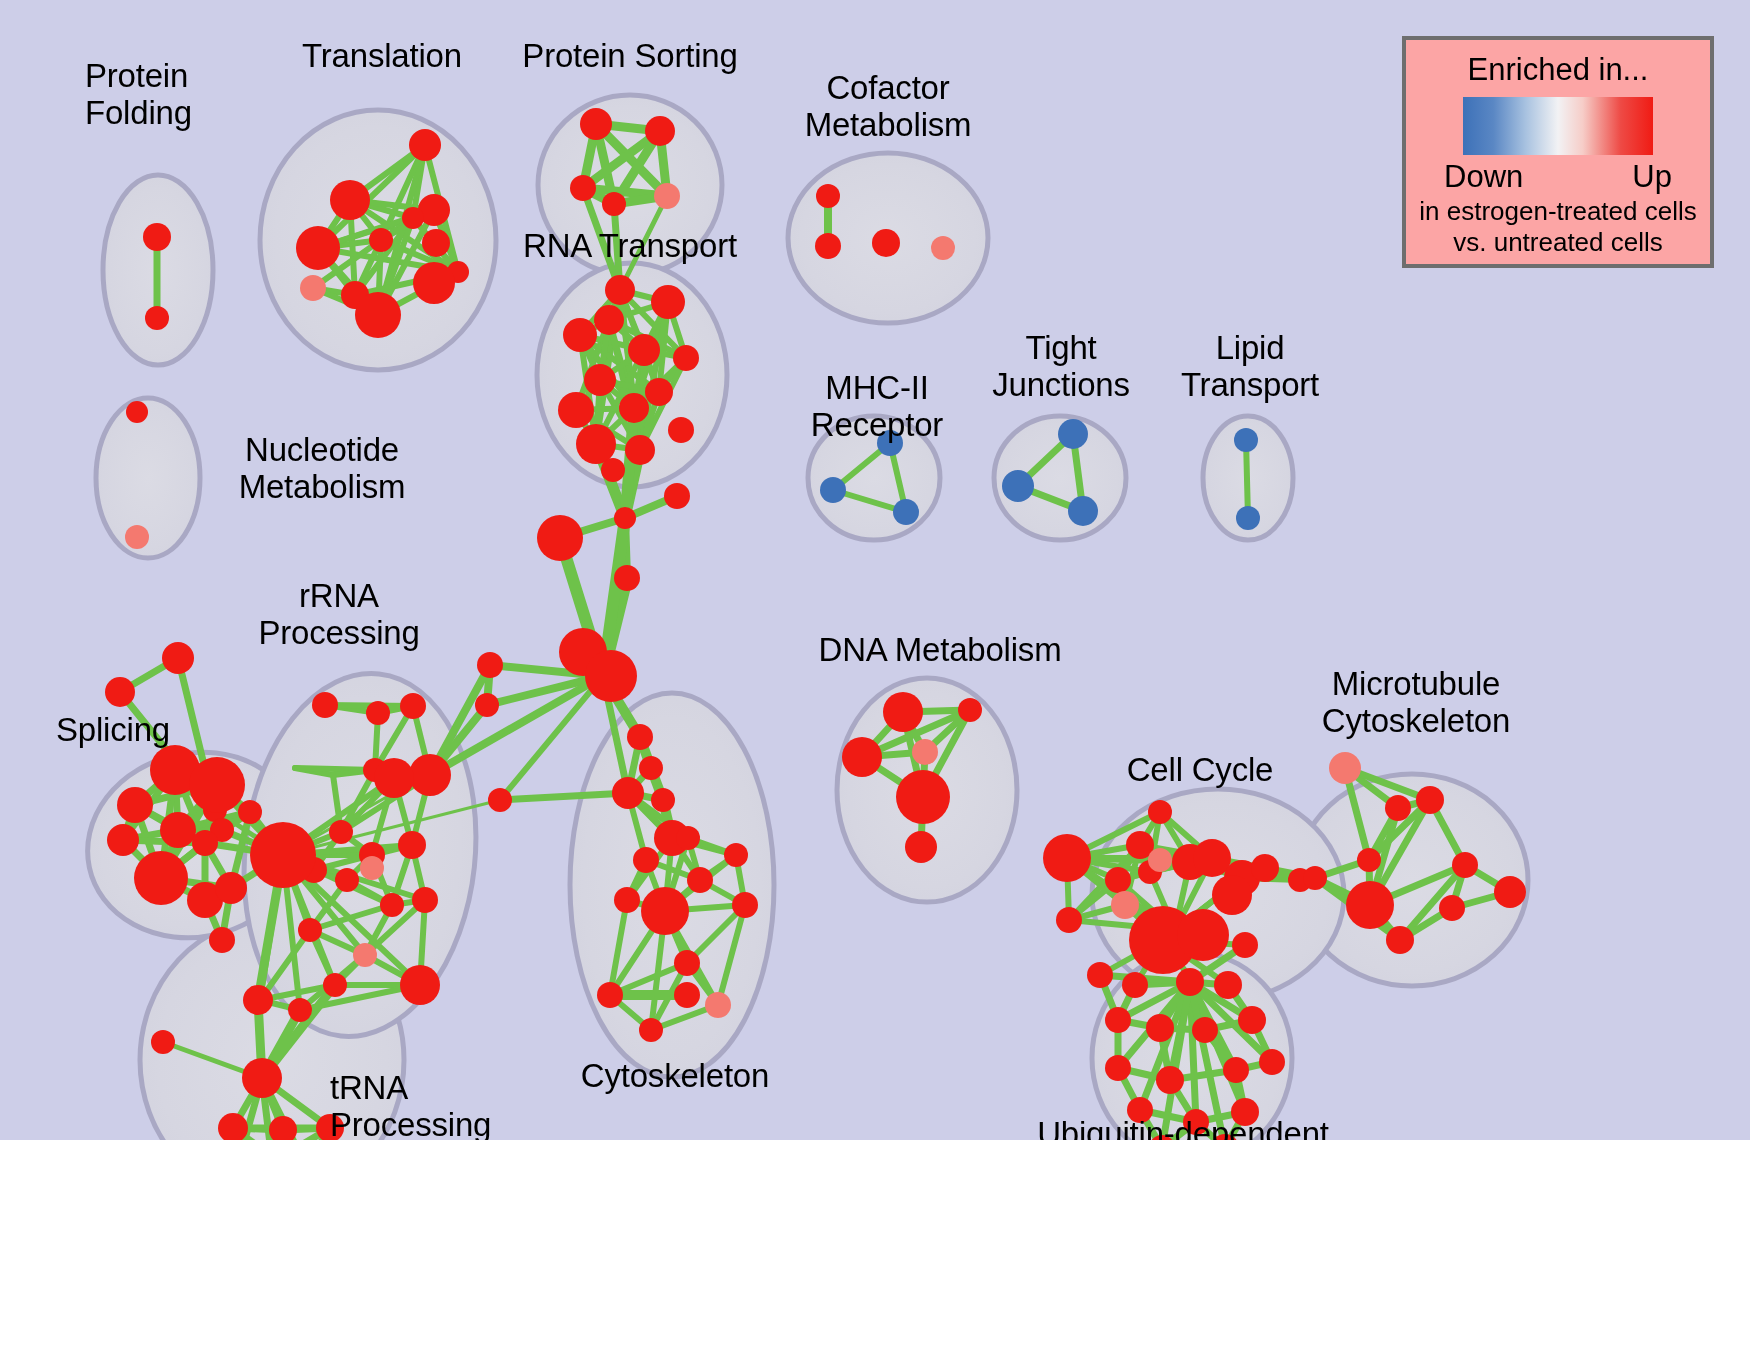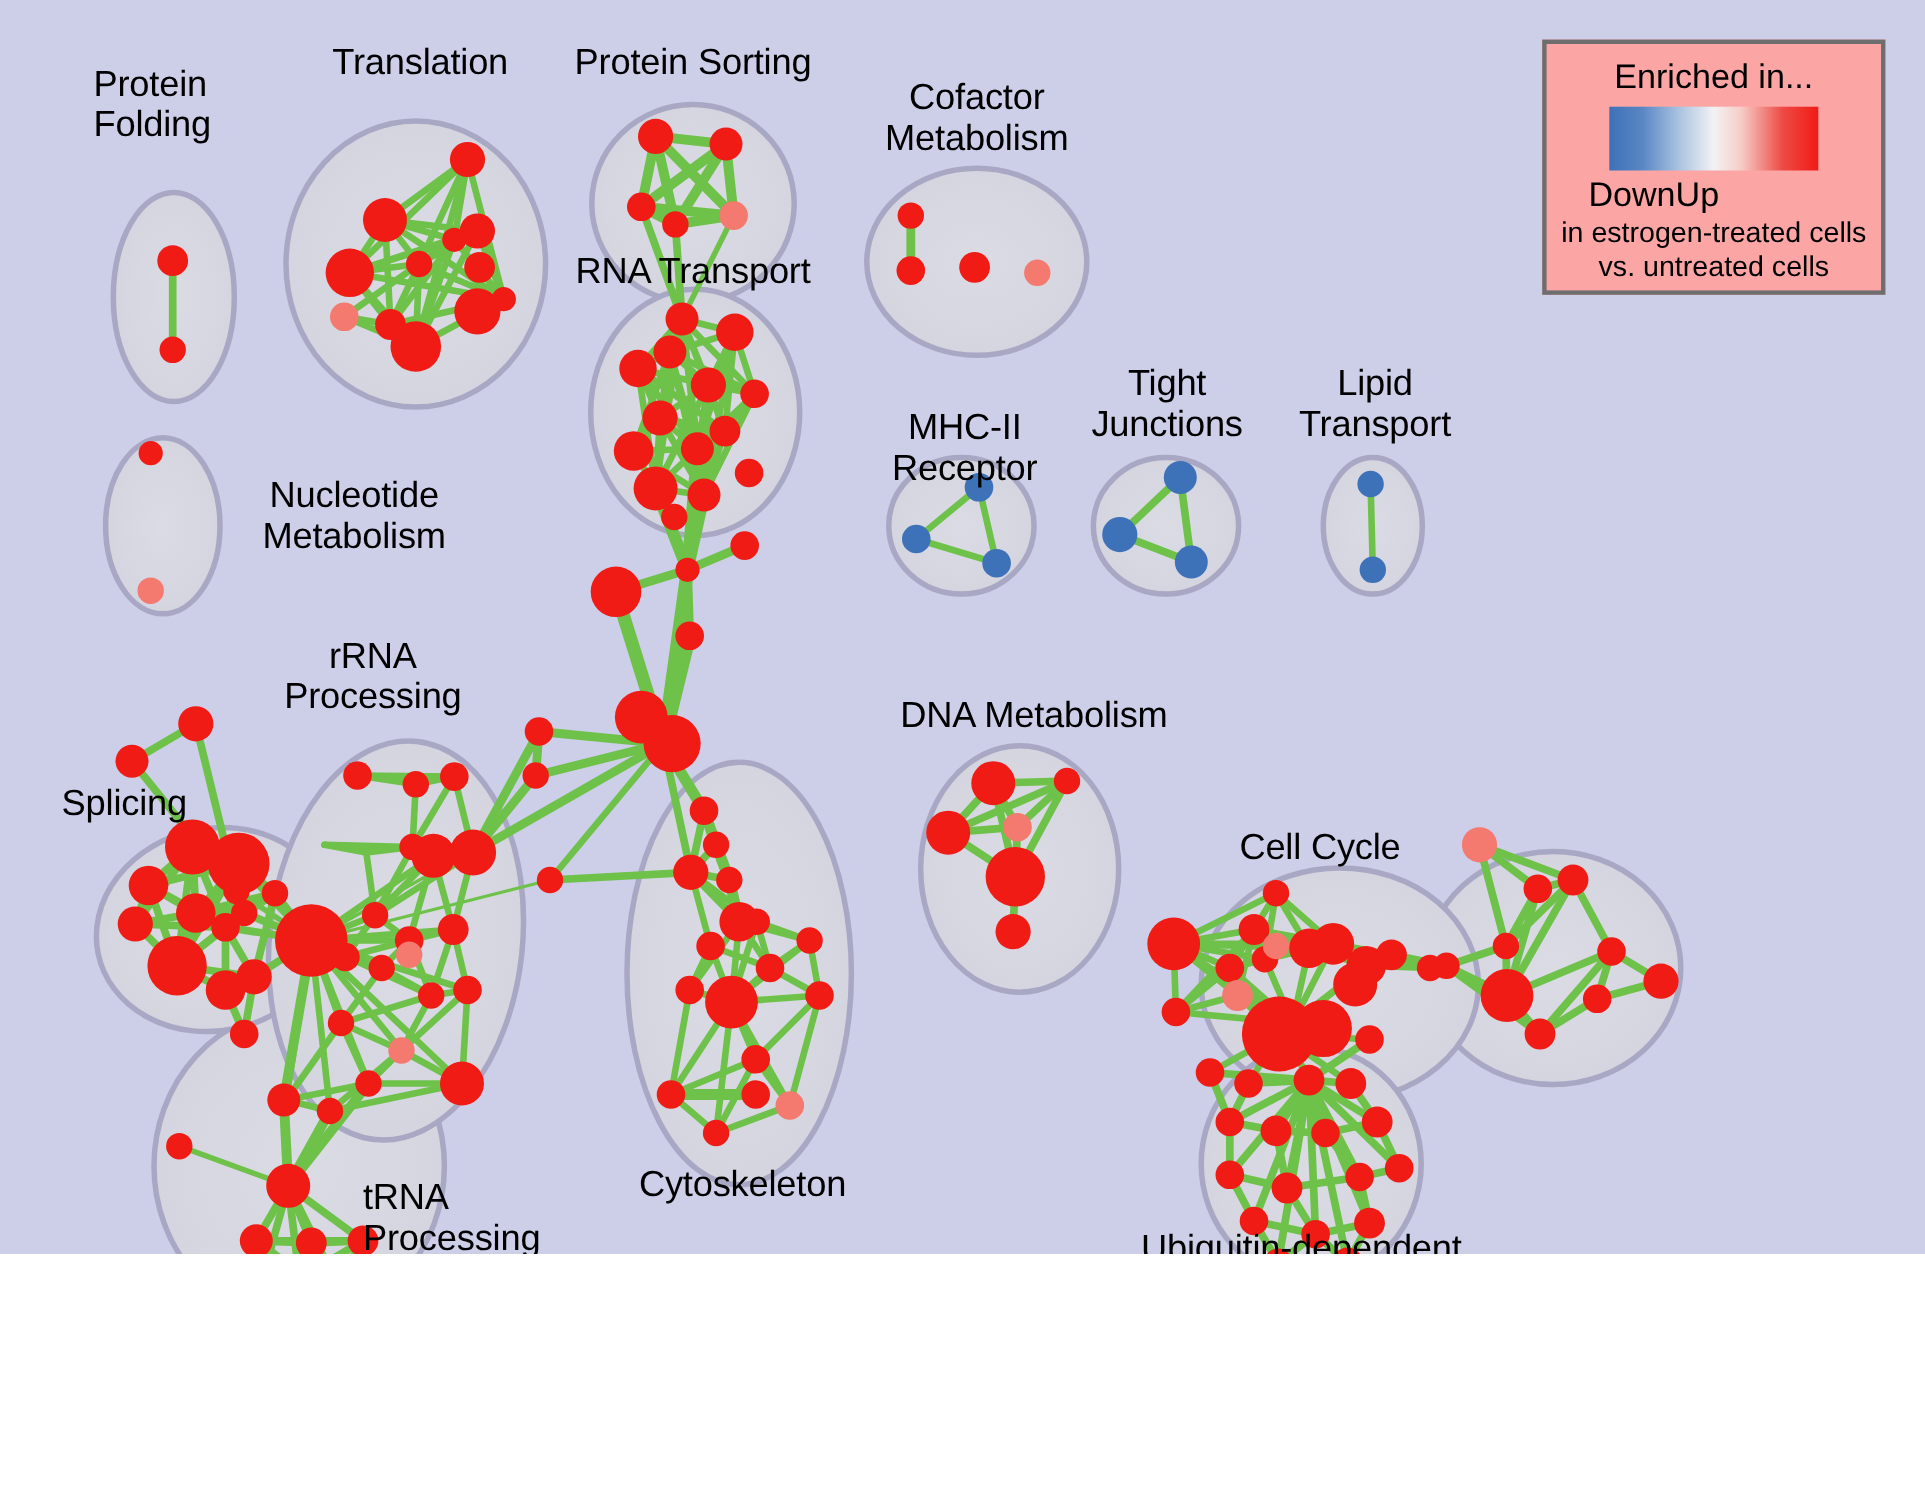--- a/index.html
+++ b/index.html
@@ -30,21 +30,21 @@
     border:4px solid #6e6e6e;
     box-sizing:border-box;
     display:flex;flex-direction:column;align-items:center;
   }
   #legend .ttl{font-size:31px;margin-top:12px;color:#000;}
   #legend .bar{
     width:190px;height:58px;margin-top:9px;
     background:linear-gradient(to right,#3d71b8 0%,#5a87c4 16%,#a8c2e0 33%,#f2f2f4 50%,#f6cdc8 63%,#ee4a45 83%,#f01b14 100%);
   }
   #legend .ends{
-    width:228px;display:flex;
+    width:228px;display:flex;justify-content:space-between;
     margin-top:4px;font-size:31px;color:#000;
   }
   #legend .sub{font-size:26px;color:#000;margin-top:2px;text-align:center;line-height:1.12;}
 </style>
 </head>
 <body>
 
 <div id="stage">
 
   <svg id="net" viewBox="0 0 1750 1360">
@@ -777,20 +777,22 @@
   <div class="cl-label" style="left:202px;top:432px;width:240px;">Nucleotide
 Metabolism</div>
   <div class="cl-label" style="left:56px;top:712px;width:180px;text-align:left;">Splicing</div>
   <div class="cl-label" style="left:244px;top:578px;width:190px;">rRNA
 Processing</div>
   <div class="cl-label" style="left:330px;top:1070px;width:190px;text-align:left;">tRNA
 Processing</div>
   <div class="cl-label" style="left:565px;top:1058px;width:220px;">Cytoskeleton</div>
   <div class="cl-label" style="left:810px;top:632px;width:260px;">DNA Metabolism</div>
   <div class="cl-label" style="left:1105px;top:752px;width:190px;">Cell Cycle</div>
+  <div class="cl-label" style="left:1296px;top:666px;width:240px;">Microtubule
+Cytoskeleton</div>
   <div class="cl-label" style="left:988px;top:1116px;width:390px;">Ubiquitin-dependent
 Protein Degradation</div>
 
   <div id="legend">
     <div class="ttl">Enriched in...</div>
     <div class="bar"></div>
     <div class="ends">
       <span>Down</span>
       <span>Up</span>
     </div>

